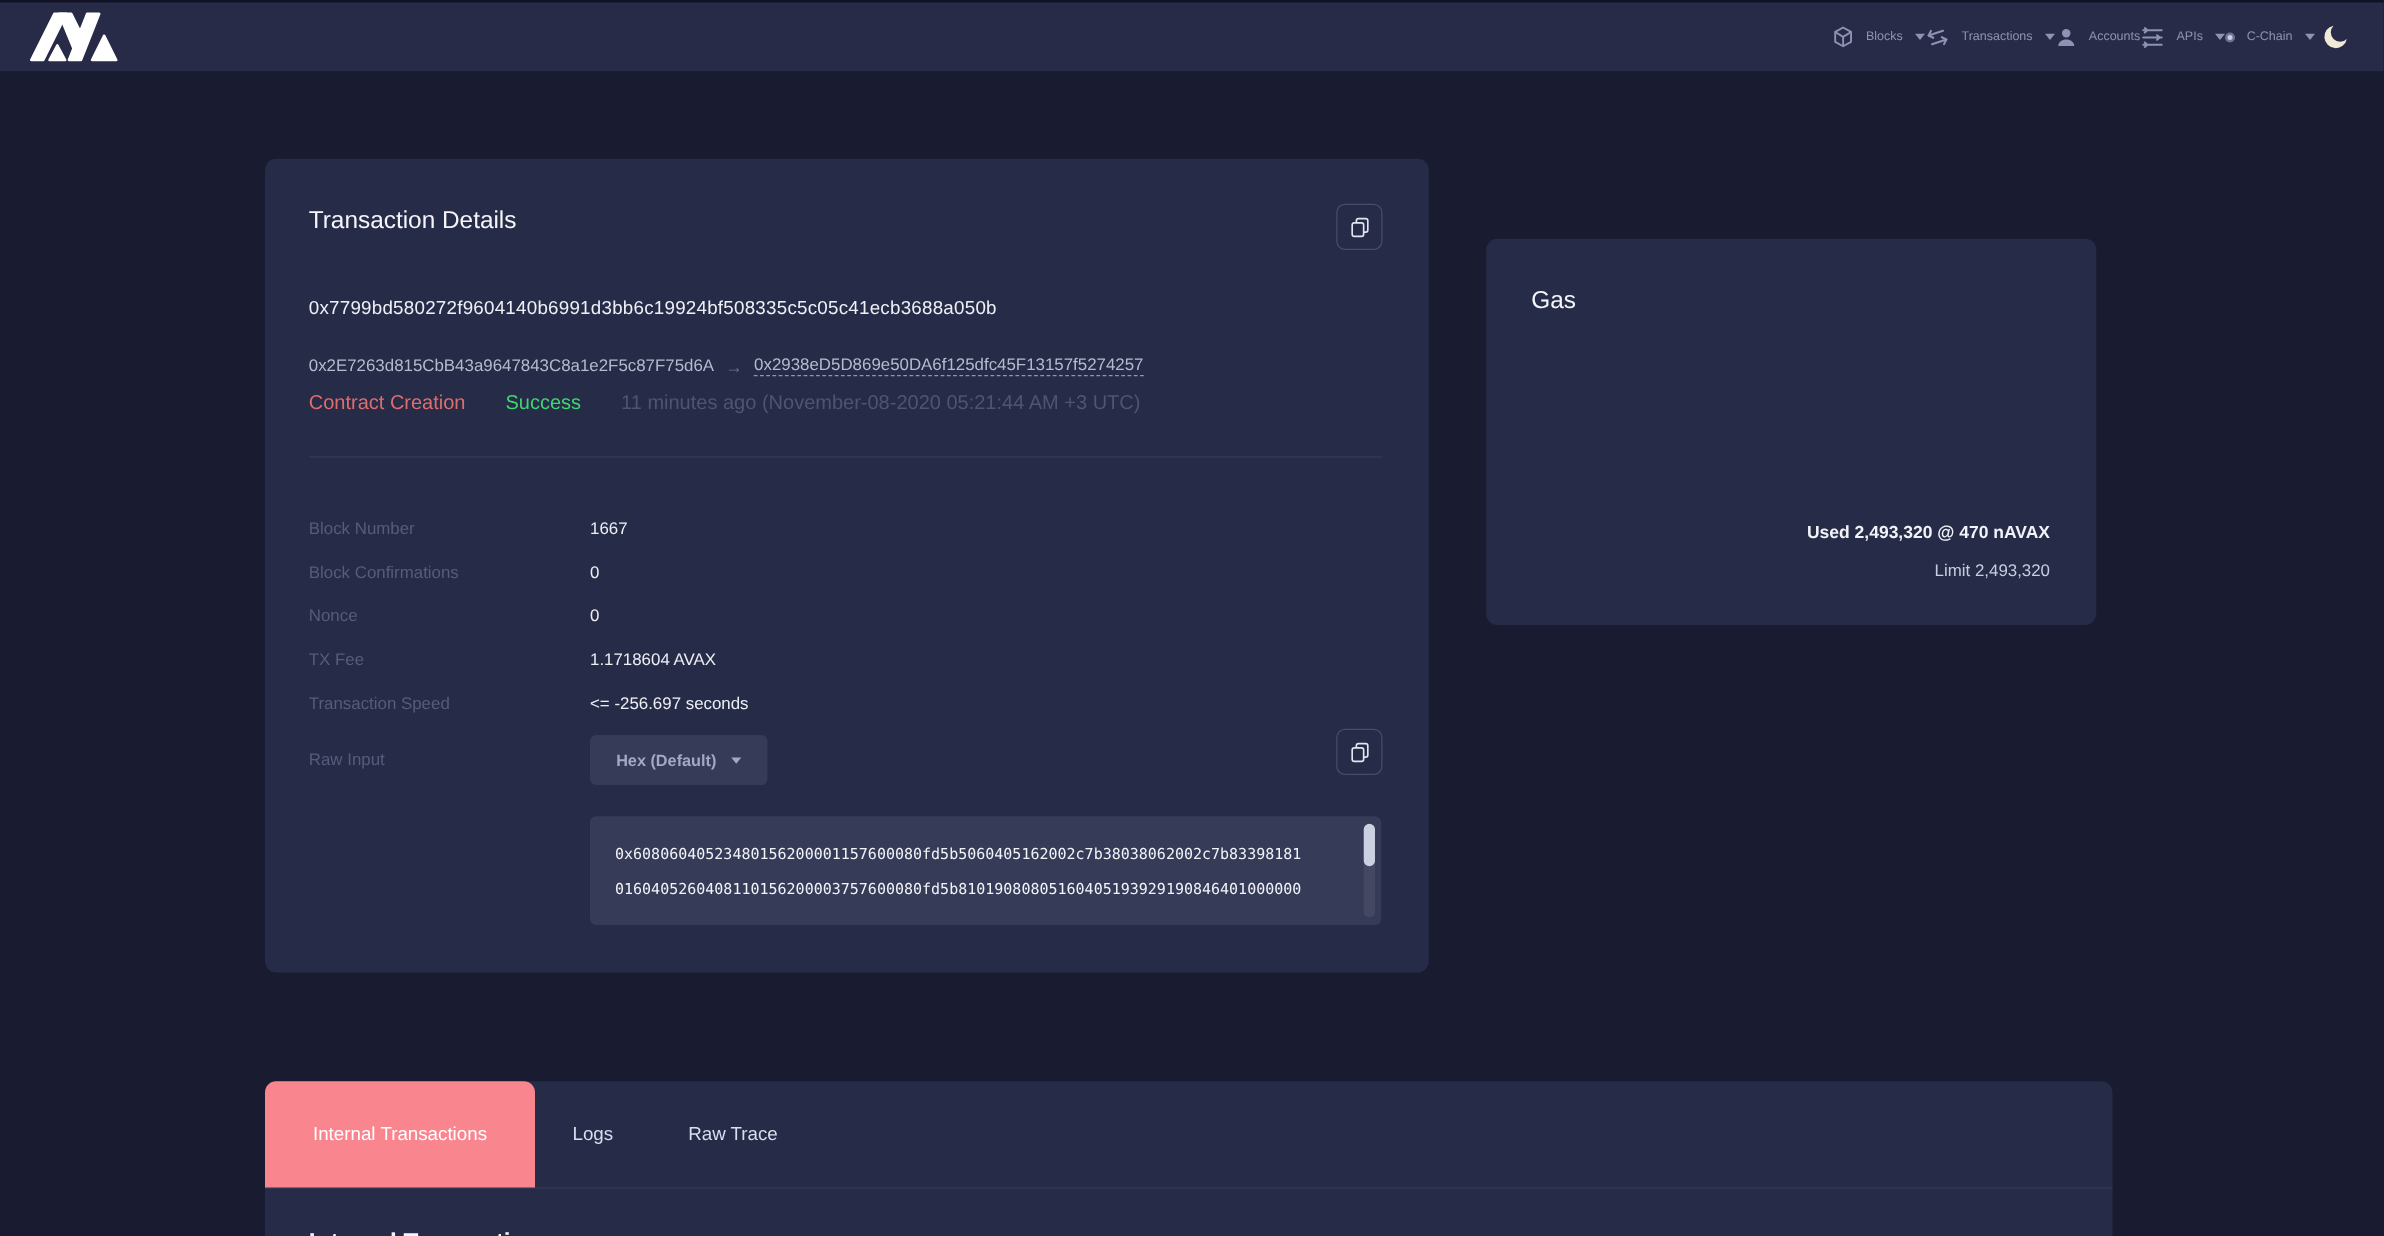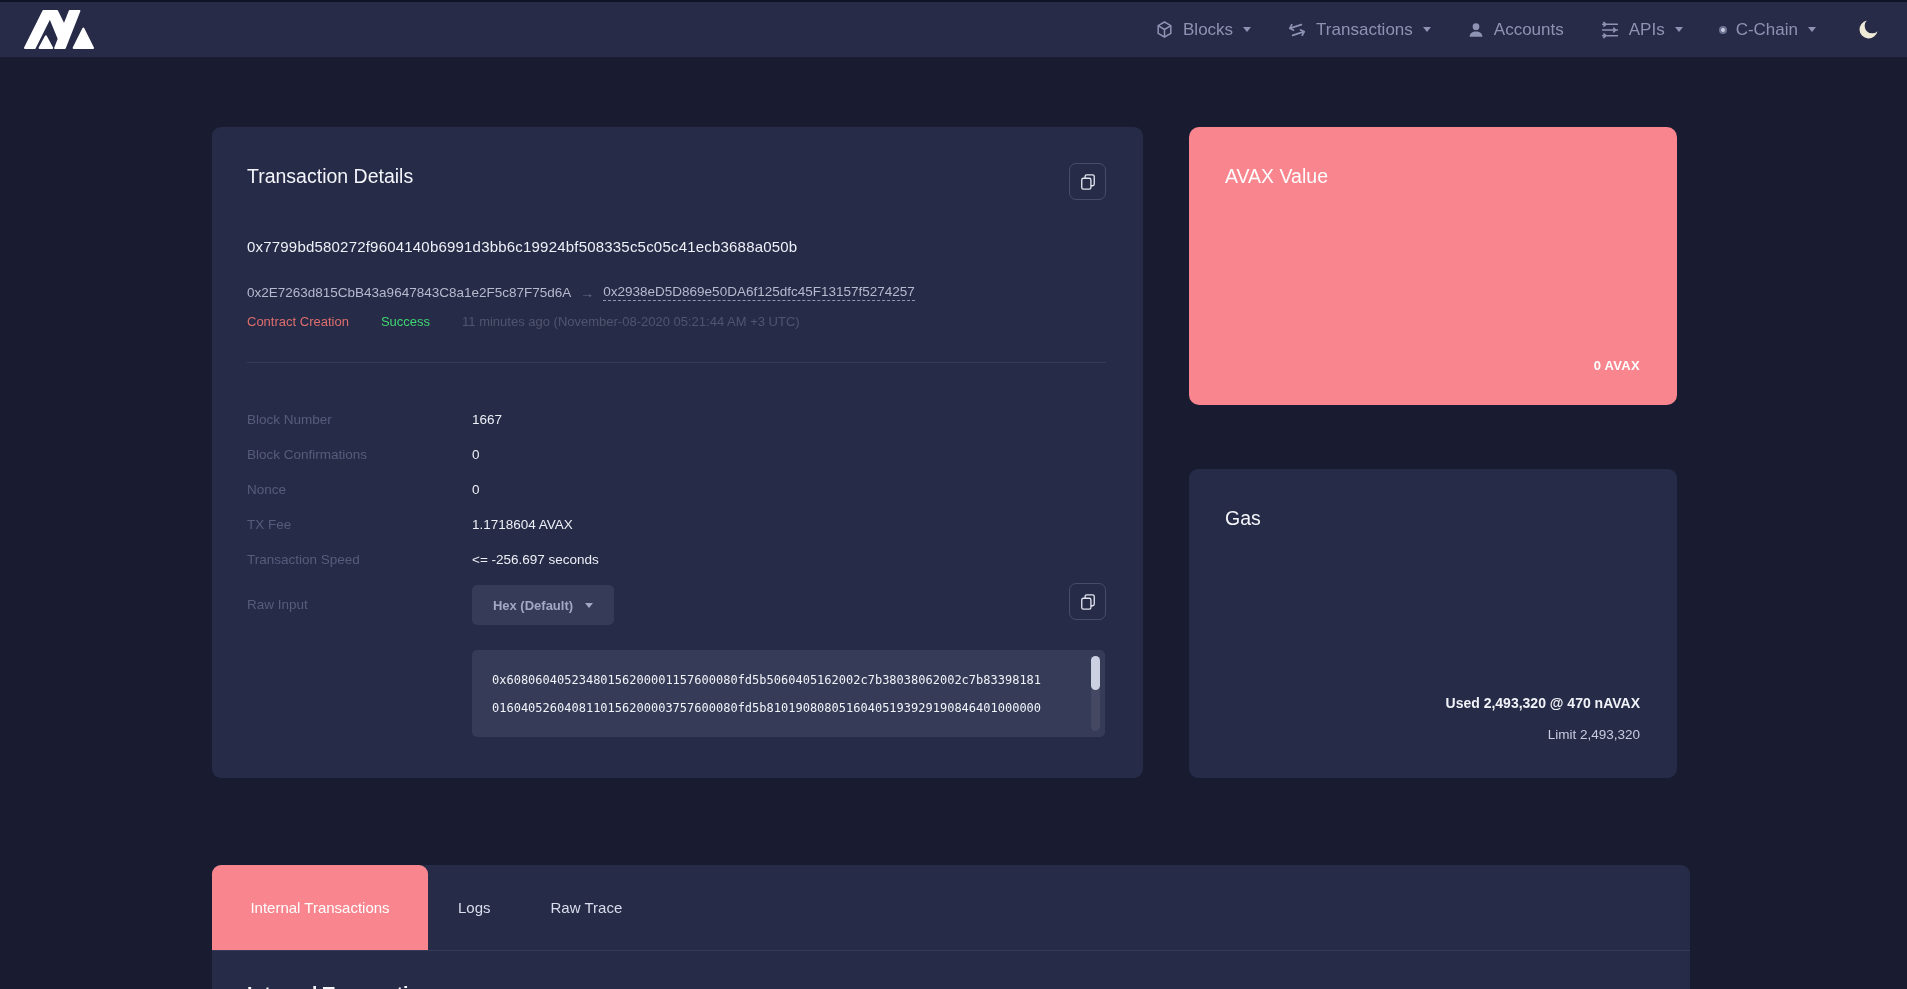--- a/index.html
+++ b/index.html
@@ -10,22 +10,22 @@
     color:#fff;
   }
 
   
   .navbar {
     height:57px; background:#272b47; display:flex; align-items:stretch;
     border-top:2px solid #101326;
   }
   .logo-wrap { display:flex; align-items:center; margin-left:23px; }
   .nav-links {
-    margin-left:auto; display:flex; align-items:center; gap:36px;
-    color:#8e93b4; font-size:17px; margin-right:26px; white-space:nowrap;
+    margin-left:auto; display:flex; align-items:center; 
+    color:#8e93b4; font-size:10px; margin-right:26px; white-space:nowrap;
   }
   .nav-item { display:flex; align-items:center; gap:9px; cursor:pointer; }
   .nav-item svg { display:block; }
   .chev {
     width:0; height:0; border-left:4.5px solid transparent; border-right:4.5px solid transparent;
     border-top:5.5px solid #8e93b4; margin-left:1px;
   }
   .chain-dot {
     width:8px; height:8px; border-radius:50%;
     border:2px solid #6d7392; background:#c9cde0;
@@ -53,21 +53,21 @@
     border:1px solid #474c6a; border-radius:7px;
     display:flex; align-items:center; justify-content:center; cursor:pointer;
     background:transparent;
   }
   .copy-btn.top { top:36px; }
   .copy-btn.raw { top:456px; }
   .tx-hash { margin-top:50px; font-size:15px; color:#eef0f7; letter-spacing:0.2px; }
   .addr-row { margin-top:29px; font-size:13.5px; color:#b6bace; display:flex; align-items:center; }
   .addr-arrow { color:#6a6f8e; margin:0 9px; font-size:14px; }
   .to-addr { color:#b6bace; text-decoration:none; border-bottom:1px dashed #9196b5; padding-bottom:1px; cursor:pointer; }
-  .badge-row { margin-top:13px; font-size:13px; display:flex; align-items:center; gap:32px; }
+  .badge-row { margin-top:13px; font-size:16px; display:flex; align-items:center; gap:32px; }
   .badge-type { color:#de6e6e; }
   .badge-status { color:#3fd672; }
   .badge-time { color:#50556f; }
   .divider { margin-top:33px; border-top:1px solid #343a58; }
 
   .details { margin-top:29px; }
   .detail-row { display:flex; align-items:flex-end; height:35px; font-size:13.5px; }
   .detail-label { width:225px; color:#575c7c; }
   .detail-value { color:#edeff6; }
 
@@ -270,24 +270,20 @@
     <div class="hex-box">
       <div>0x60806040523480156200001157600080fd5b5060405162002c7b38038062002c7b83398181</div>
       <div>0160405260408110156200003757600080fd5b81019080805160405193929190846401000000</div>
       <div class="hex-track">
         <div class="hex-thumb"></div>
       </div>
     </div>
   </section>
 
   <div class="right-col">
-    <section class="avax-card">
-      <h2 class="card-title">AVAX Value</h2>
-      <span class="avax-amount">0 AVAX</span>
-    </section>
 
     <section class="card gas-card">
       <h2 class="card-title">Gas</h2>
       <span class="gas-used">Used 2,493,320 @ 470 nAVAX</span>
       <span class="gas-limit">Limit 2,493,320</span>
     </section>
   </div>
 </div>
 
 <section class="tabs-card">

